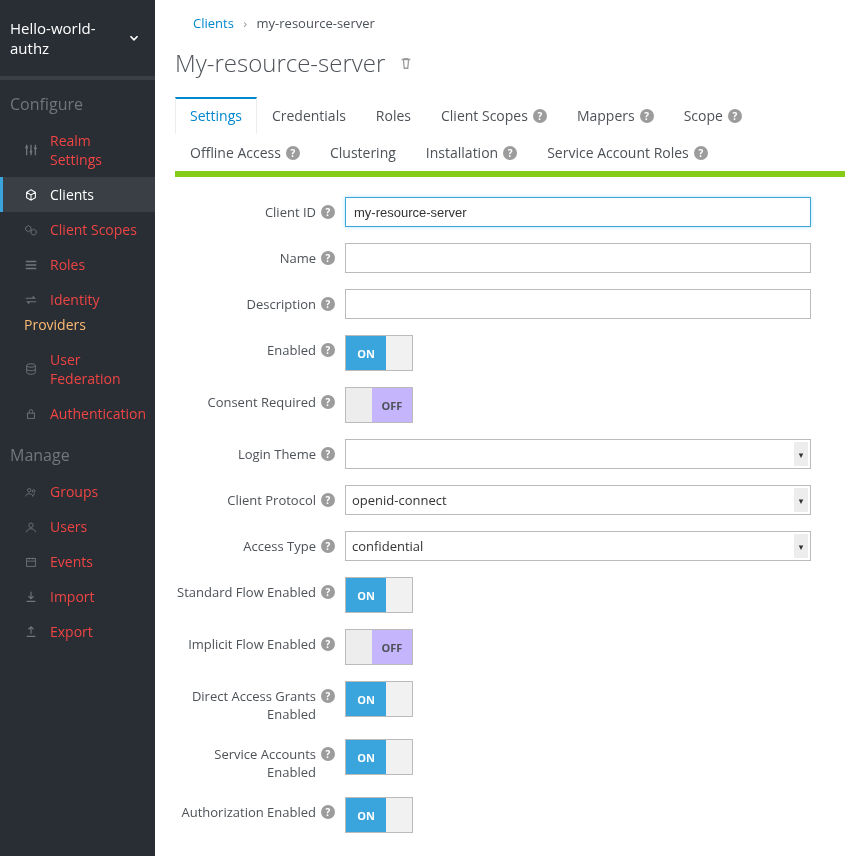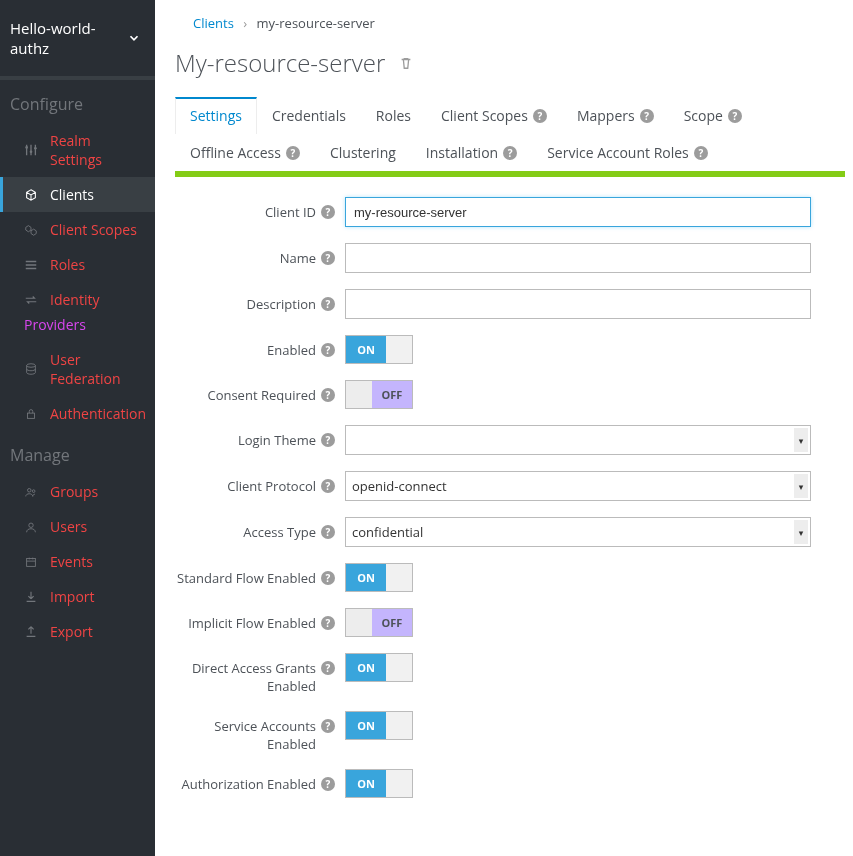--- a/index.html
+++ b/index.html
@@ -9,21 +9,21 @@
 .realm-select { padding: 18px 14px 18px 10px; display: flex; align-items: center; justify-content: space-between; cursor: pointer; }
 .realm-select .label { color: #fff; font-size: 15px; }
 .realm-select .chev { color: #fff; }
 .sb-sep { height: 4px; background: #393f44; }
 .section-title { padding: 13px 10px 8px; color: #72767b; font-size: 16px; }
 .side-item { display: flex; align-items: center; padding: 8px 10px 8px 24px; cursor: pointer; color: #ef4444; font-size: 14px; }
 .side-item .icon { width: 26px; flex-shrink: 0; color: #72767b; }
 .side-item.active { background: #393f44; color: #fff; position: relative; }
 .side-item.active::before { content: ""; position: absolute; left: 0; top: 0; bottom: 0; width: 3px; background: #39a5dc; }
 .side-item.active .icon { color: #fff; }
-.side-sub { padding-left: 24px; color: #d946ef; font-size: 14px; padding-bottom: 8px; padding-top: 0; margin-top: -2px; }
+.side-sub { padding-left: 24px; color: #fdba74; font-size: 14px; padding-bottom: 8px; padding-top: 0; margin-top: -2px; }
 .content { flex: 1; padding: 14px 8px 0 20px; overflow: hidden; }
 .breadcrumb { font-size: 13px; margin-bottom: 14px; margin-left: 18px; }
 .breadcrumb a { color: #0088ce; text-decoration: none; }
 .breadcrumb .sep { color: #9c9c9c; padding: 0 6px; }
 .breadcrumb .cur { color: #4d5258; }
 .page-title { font-size: 24px; font-weight: 300; color: #4d5258; display: flex; align-items: center; gap: 14px; margin-bottom: 18px; }
 .page-title .trash { color: #9c9c9c; cursor: pointer; }
 .tabs { border-bottom: 6px solid #84cc16; display: flex; flex-wrap: wrap; gap: 0; margin-bottom: 20px; }
 .tab { padding: 9px 15px; font-size: 14px; color: #4d5258; cursor: pointer; position: relative; display: flex; align-items: center; gap: 5px; }
 .tab.row2 { }
@@ -34,21 +34,21 @@
 .form { }
 .form-row { display: flex; align-items: flex-start; margin-bottom: 16px; }
 .form-label { width: 170px; text-align: right; padding-right: 10px; padding-top: 6px; font-size: 13px; color: #4d5258; display: flex; justify-content: flex-end; align-items: flex-start; gap: 5px; }
 .form-label .q { width: 14px; height: 14px; border-radius: 50%; background: #9c9c9c; color: #fff; font-size: 10px; display: inline-flex; align-items: center; justify-content: center; font-weight: bold; flex-shrink: 0; margin-top: 2px; line-height: 1; }
 .form-label .txt { text-align: right; }
 .form-ctrl { flex: 1; }
 .input { width: 466px; height: 30px; border: 1px solid #bbb; padding: 0 8px; font-size: 13px; color: #333; }
 .input.focused { border-color: #39a5dc; box-shadow: 0 0 4px rgba(3,169,244,.3); outline: none; }
 .select { width: 466px; height: 30px; border: 1px solid #bbb; padding: 0 6px; font-size: 13px; color: #333; background: #fff; position: relative; display: flex; align-items: center; }
 .select .arrow { position: absolute; right: 2px; top: 2px; bottom: 2px; width: 14px; background: #ededed; display: flex; align-items: center; justify-content: center; font-size: 9px; color: #333; }
-.toggle { width: 68px; height: 29px; border: 1px solid #bbb; display: flex; cursor: pointer; font-size: 11px; font-weight: bold; justify-content: flex-end; }
+.toggle { width: 68px; height: 36px; border: 1px solid #bbb; display: flex; cursor: pointer; font-size: 11px; font-weight: bold; justify-content: flex-end; }
 .toggle.on .on-side { background: #39a5dc; color: #fff; flex: 1; display: flex; align-items: center; justify-content: center; }
 .toggle.on .off-side { background: #f1f1f1; width: 26px; }
 .toggle.off .on-side { background: #ededed; width: 26px; }
 .toggle.off .off-side { background: #c4b5fd; color: #4d5258; flex: 1; display: flex; align-items: center; justify-content: center; }
 svg { width: 14px; height: 14px; display: block; }
 </style>
 </head>
 <body>
 
 <div class="app">

